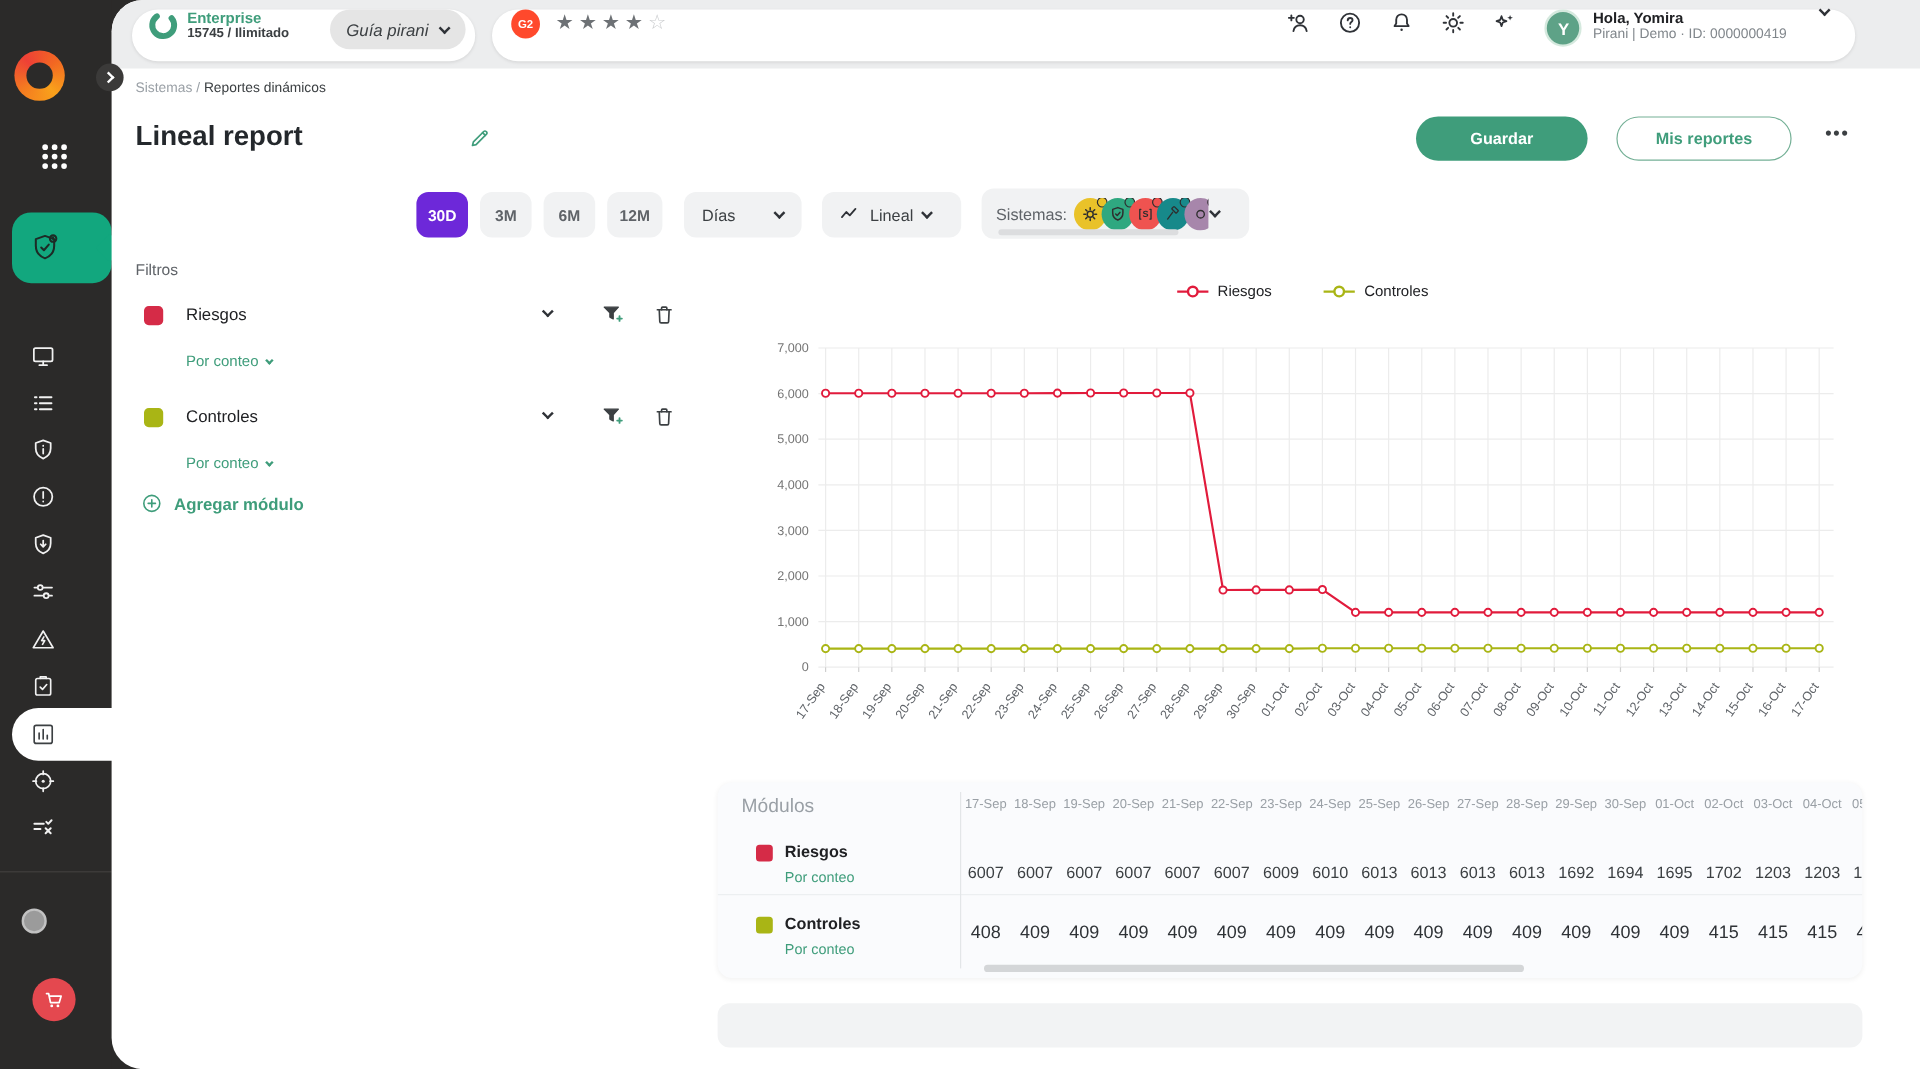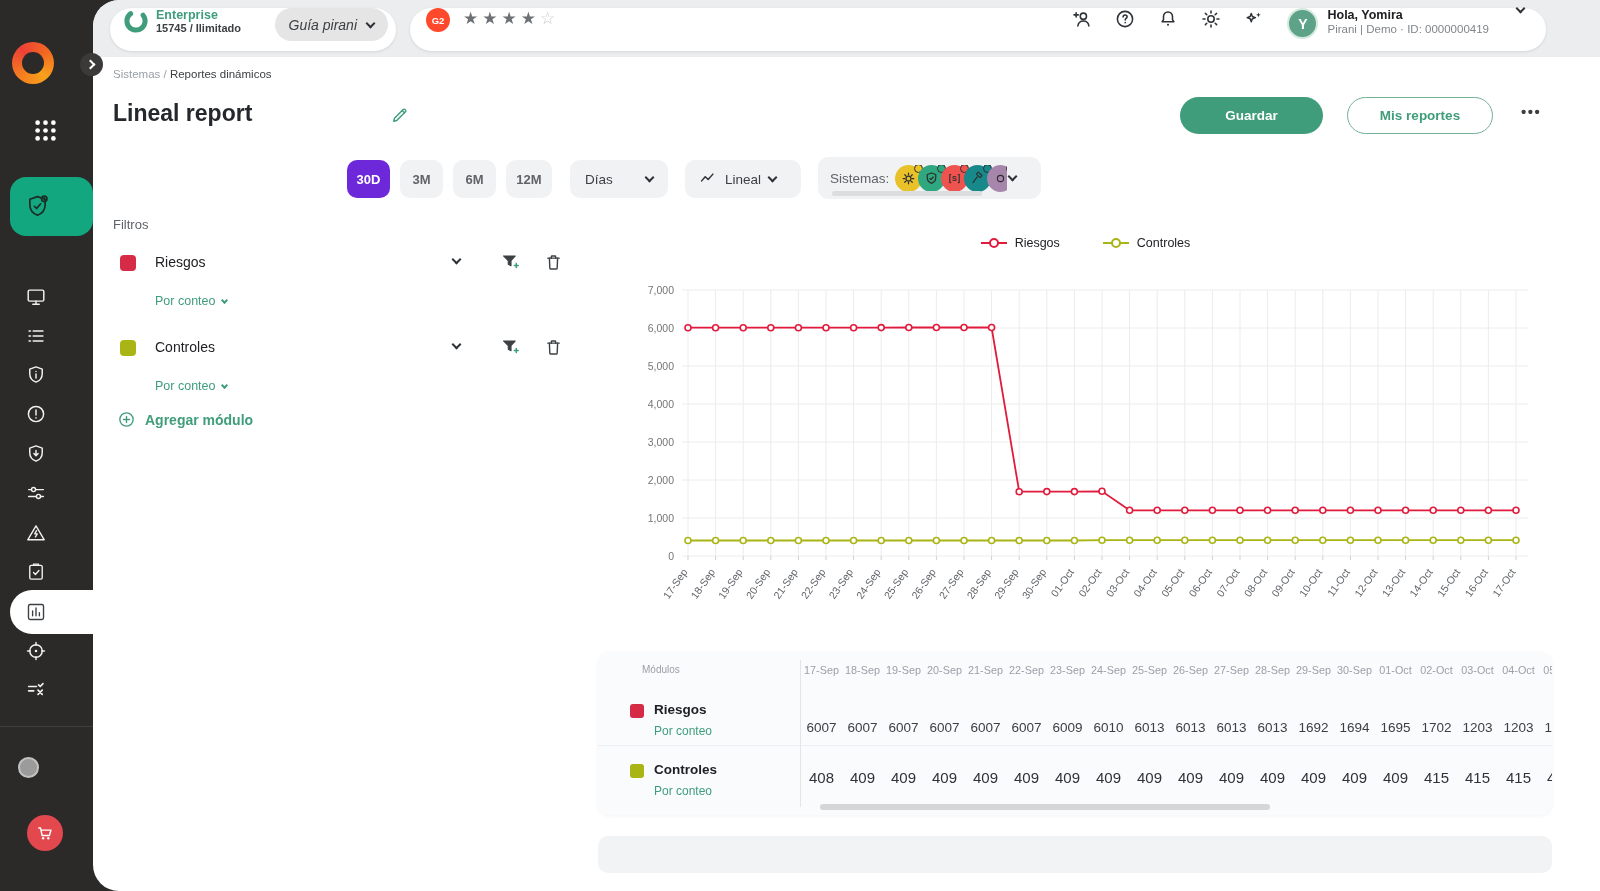--- a/index.html
+++ b/index.html
@@ -112,21 +112,21 @@
   
   .legend { left:537px; top:236px; width:910px; display:flex; justify-content:center; gap:42px; }
   .leg-item { display:flex; align-items:center; gap:7px; font-size:12.5px; color:#202124; }
   #chart-svg { left:537px; top:276px; }
   .ax { font-size:10.5px; fill:#757575; }
   .ax2 { font-size:10.5px; fill:#5f6368; }
 
   
   .tbl-card { left:505px; top:652px; width:954px; height:163px; background:#fafbfd; border-radius:12px;
     box-shadow:0 1px 4px rgba(0,0,0,.05); overflow:hidden; }
-  .tbl-head { position:absolute; left:44px; top:12px; font-size:10px; color:#9aa0a6; }
+  .tbl-head { position:absolute; left:20px; top:12px; font-size:16px; color:#9aa0a6; }
   .t-sq { position:absolute; left:32px; width:14px; height:14px; border-radius:3px; }
   .t-name { position:absolute; left:56px; font-size:13.5px; font-weight:600; color:#202124; }
   .t-metric { position:absolute; left:56px; font-size:12px; color:#3f9d7b; }
   .t-hdiv { position:absolute; left:0; top:93px; width:100%; height:1px; background:#eceff1; }
   .t-vdiv { position:absolute; left:202px; top:8px; bottom:8px; width:1px; background:#e3e6e8; }
   .t-cols { position:absolute; left:203px; top:0; width:751px; height:163px; overflow:hidden; }
   .t-col { position:absolute; top:0; width:41px; height:163px; text-align:center; }
   .t-date { position:absolute; top:12px; width:100%; font-size:10.8px; color:#9aa0a6; }
   .t-v1 { position:absolute; top:68px; width:100%; font-size:13.5px; color:#3c4043; }
   .t-v2 { position:absolute; top:117px; width:100%; font-size:15px; color:#2f3337; }

